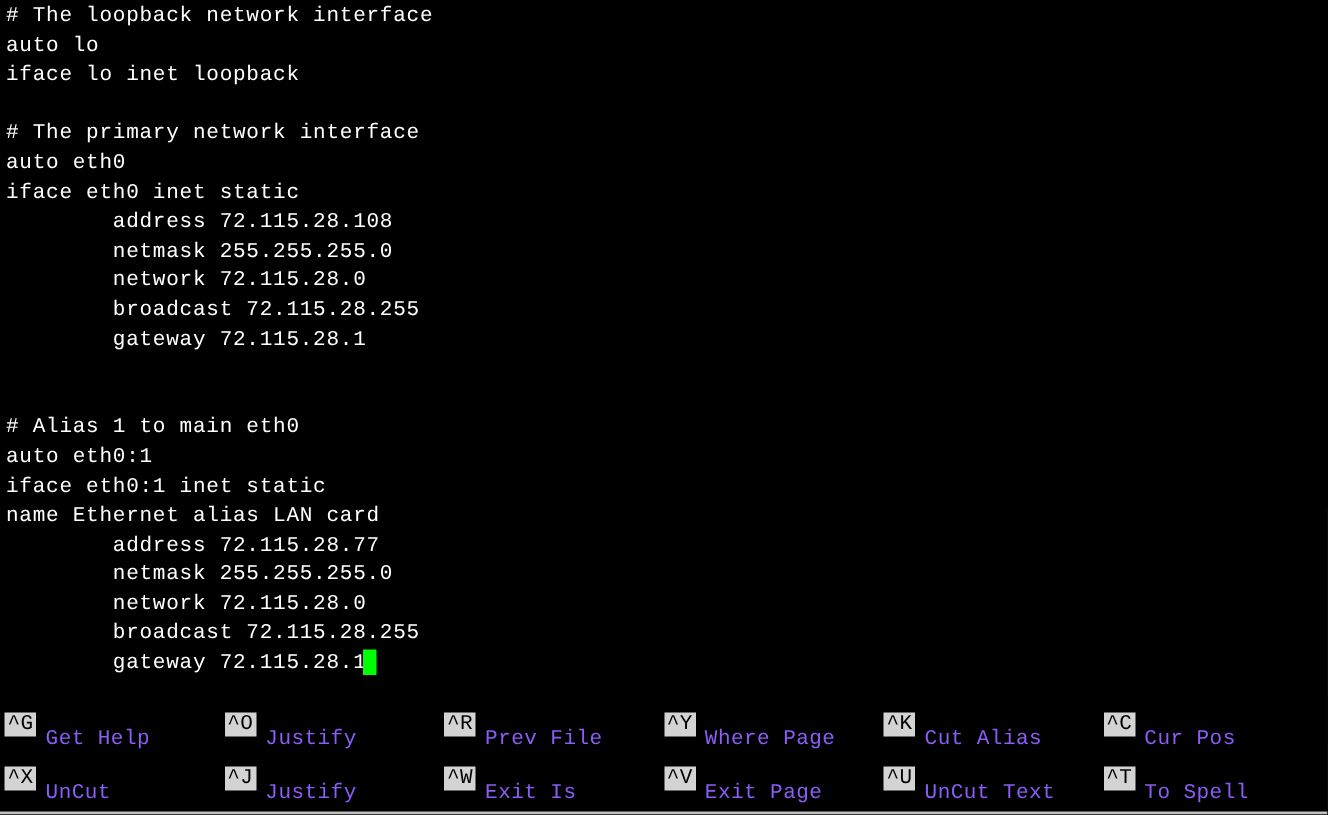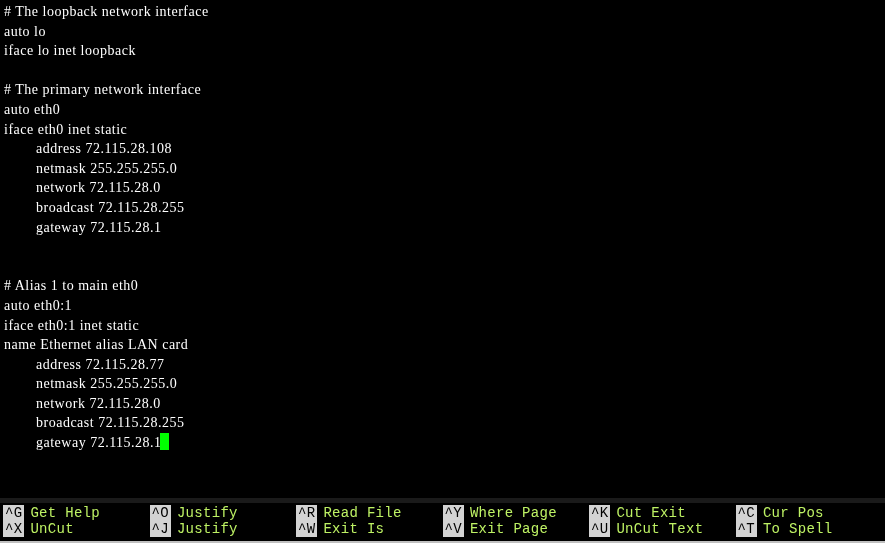--- a/index.html
+++ b/index.html
@@ -22,21 +22,20 @@
       padding: 2px 4px;
       white-space: pre;
       line-height: 1.4;
       letter-spacing: 0.5px;
       color: #ffffff;
       height: 498px;
       overflow: hidden;
     }
     .editor-content .line {
       min-height: 1.4em;
-      font-family: Liberation Serif, serif;
     }
     .cursor {
       display: inline-block;
       width: 9px;
       height: 17px;
       background-color: #00ff00;
       vertical-align: text-bottom;
       margin-left: -2px;
     }
     .shortcut-bar {
@@ -61,48 +60,49 @@
       gap: 6px;
       white-space: nowrap;
     }
     .key {
       background-color: #d3d3d3;
       color: #000000;
       padding: 0 2px;
       font-weight: normal;
     }
     .label {
-      color: #bef264;
+      color: #8b5cf6;
+      margin-top: 20px;
     }
   </style>
 </head>
 <body>
 
 <div class="editor-content" id="editor-area"><div class="line"># The loopback network interface</div><div class="line">auto lo</div><div class="line">iface lo inet loopback</div><div class="line"></div><div class="line"># The primary network interface</div><div class="line">auto eth0</div><div class="line">iface eth0 inet static</div><div class="line">        address 72.115.28.108</div><div class="line">        netmask 255.255.255.0</div><div class="line">        network 72.115.28.0</div><div class="line">        broadcast 72.115.28.255</div><div class="line">        gateway 72.115.28.1</div><div class="line"></div><div class="line"></div><div class="line"># Alias 1 to main eth0</div><div class="line">auto eth0:1</div><div class="line">iface eth0:1 inet static</div><div class="line">name Ethernet alias LAN card</div><div class="line">        address 72.115.28.77</div><div class="line">        netmask 255.255.255.0</div><div class="line">        network 72.115.28.0</div><div class="line">        broadcast 72.115.28.255</div><div class="line">        gateway 72.115.28.1<span class="cursor"></span></div></div>
 
 <div class="shortcut-bar" id="shortcut-bar">
     <div class="shortcut">
       <span class="key">^G</span>
       <span class="label">Get Help</span>
     </div>
     <div class="shortcut">
       <span class="key">^O</span>
       <span class="label">Justify</span>
     </div>
     <div class="shortcut">
       <span class="key">^R</span>
-      <span class="label">Read File</span>
+      <span class="label">Prev File</span>
     </div>
     <div class="shortcut">
       <span class="key">^Y</span>
       <span class="label">Where Page</span>
     </div>
     <div class="shortcut">
       <span class="key">^K</span>
-      <span class="label">Cut Exit</span>
+      <span class="label">Cut Alias</span>
     </div>
     <div class="shortcut">
       <span class="key">^C</span>
       <span class="label">Cur Pos</span>
     </div>
     <div class="shortcut">
       <span class="key">^X</span>
       <span class="label">UnCut</span>
     </div>
     <div class="shortcut">

